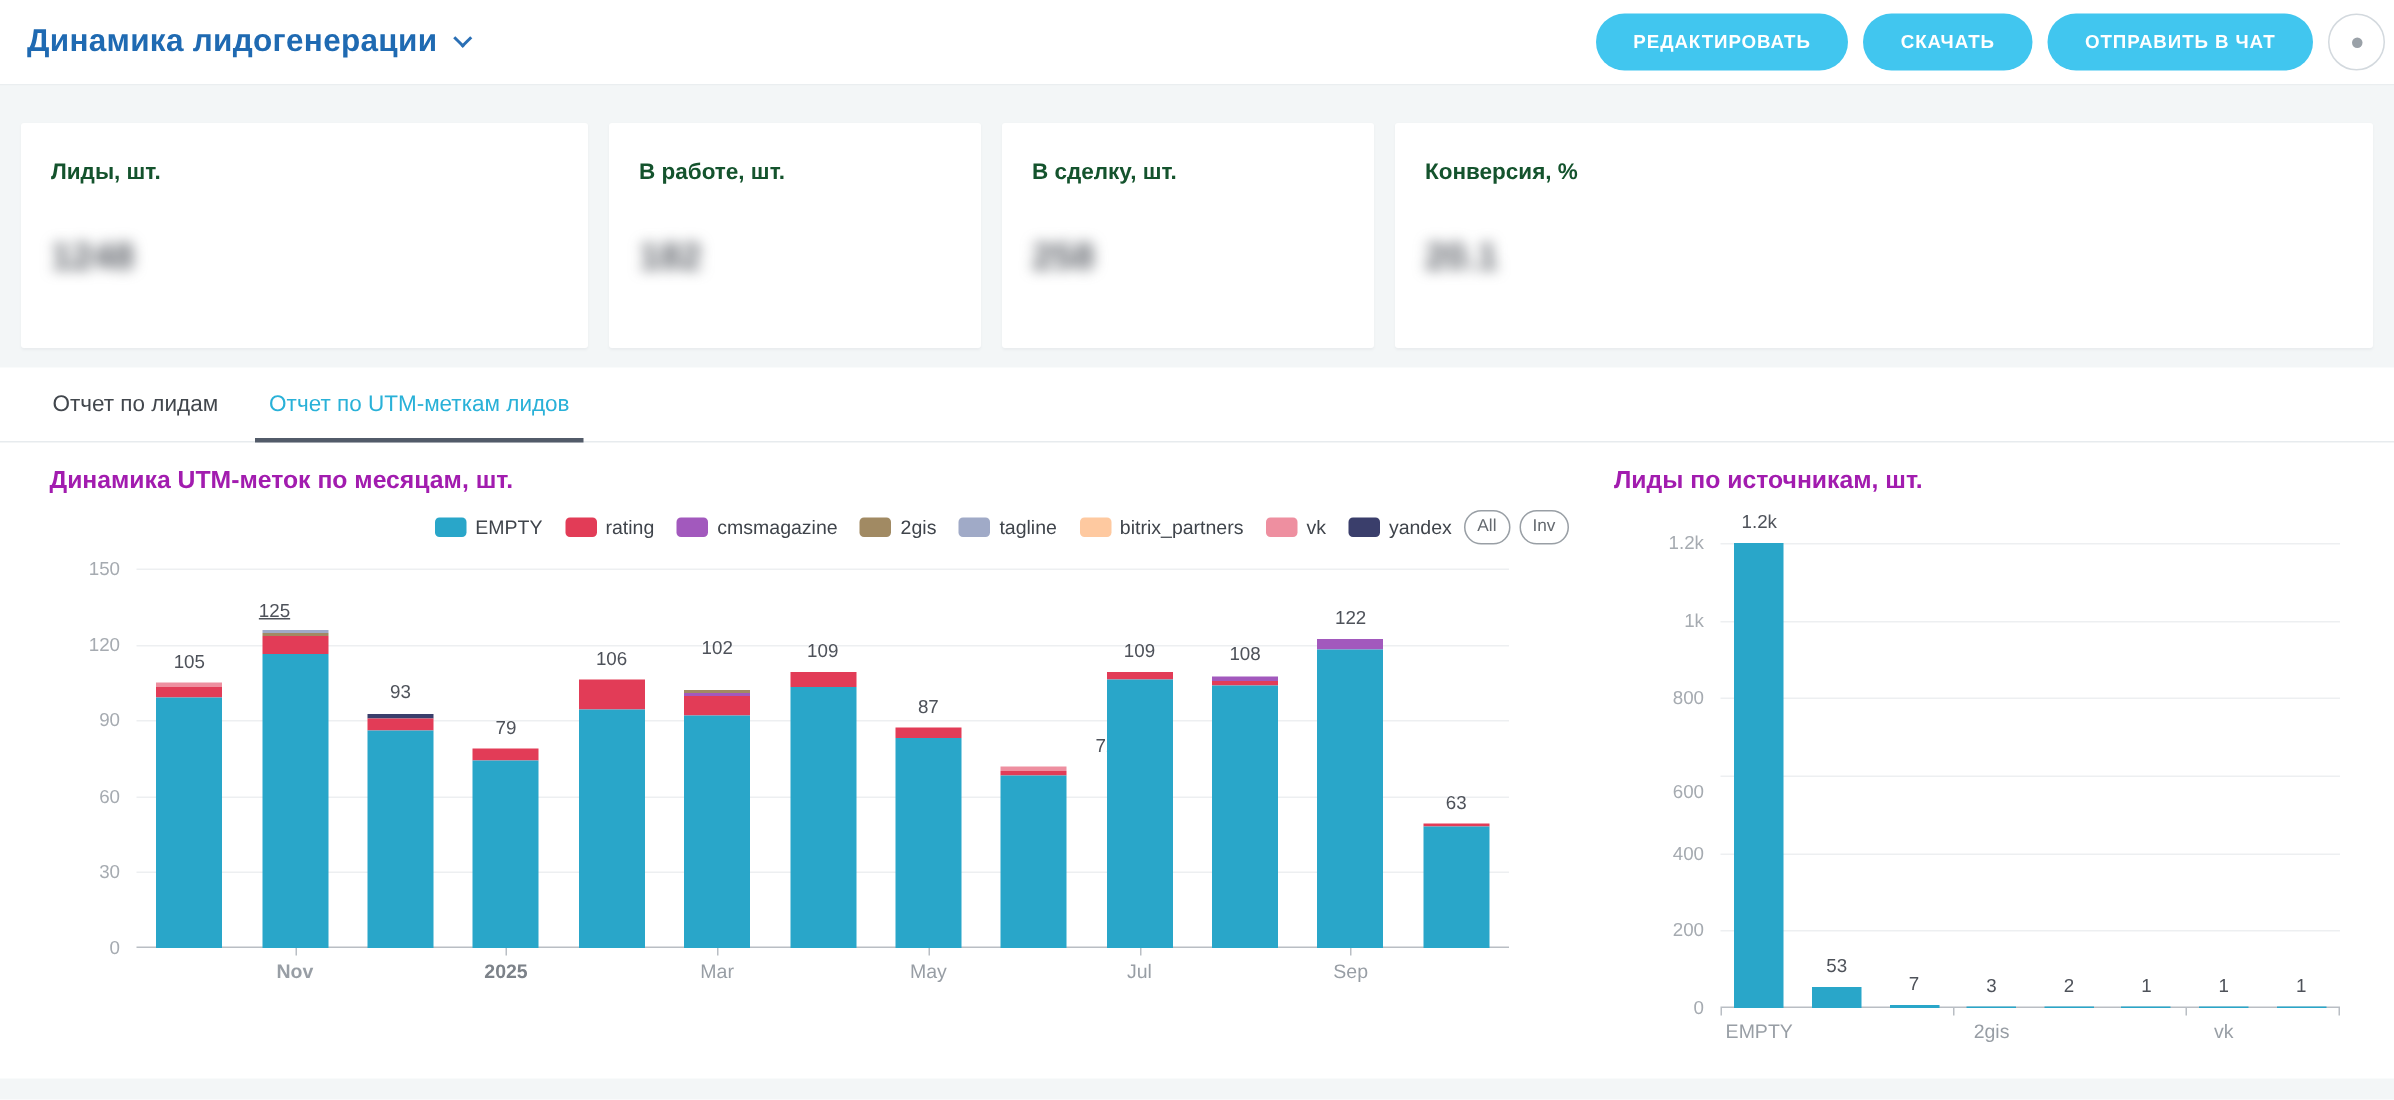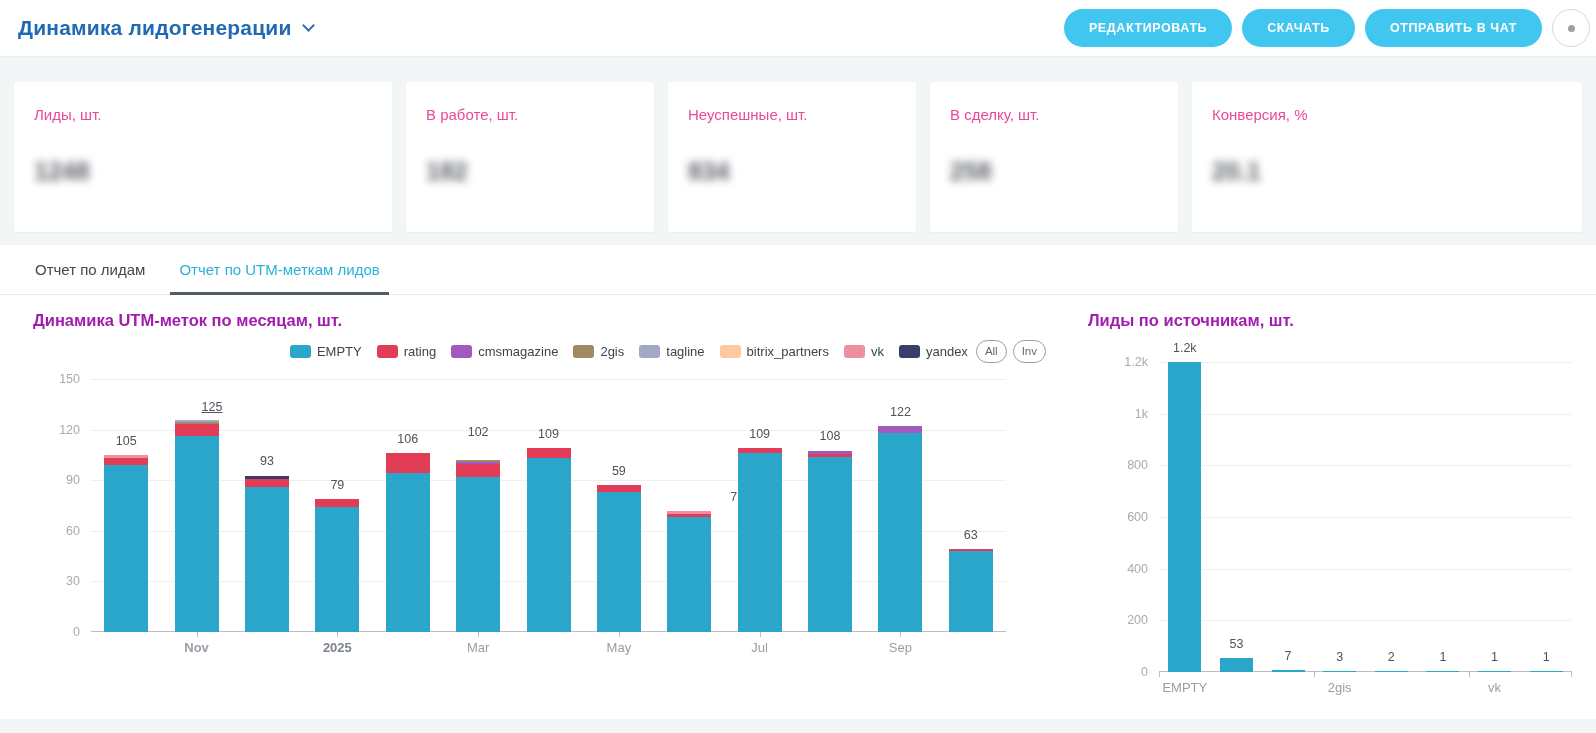--- a/index.html
+++ b/index.html
@@ -9,30 +9,30 @@
 .title-wrap{display:flex;align-items:center;gap:12px;cursor:pointer}
 .page-title{font-size:21px;font-weight:700;color:#1f6ab2;letter-spacing:.2px}
 .chevron{width:9px;height:9px;border-right:2px solid #2a6fb5;border-bottom:2px solid #2a6fb5;transform:rotate(45deg);margin-top:-5px}
 .header-actions{margin-left:auto;display:flex;align-items:center;gap:10px}
 .pill-btn{height:38px;padding:0 25px;border-radius:19px;background:#41c6ef;color:#fff;font-weight:700;font-size:12.5px;letter-spacing:.6px;border:none;font-family:inherit;cursor:pointer;white-space:nowrap}
 .more-btn{width:38px;height:38px;border-radius:50%;background:#fff;border:1px solid #d3d9de;display:flex;align-items:center;justify-content:center;flex:none;cursor:pointer}
 .more-dot{width:7px;height:7px;border-radius:50%;background:#9aa1a8}
 .cards{display:flex;gap:14px;margin:25px 14px 13px 14px;height:150px}
 .kpi-card{background:#fff;border-radius:2px;padding:24px 20px;box-shadow:0 1px 2px rgba(50,60,70,.05)}
 .kpi-card.w1{width:378px}.kpi-card.w2{width:248px}.kpi-card.w5{flex:1}
-.kpi-label{font-size:15px;color:#ec4899;font-weight:400}
+.kpi-label{font-size:15px;color:#14532d;font-weight:700}
 .kpi-value{margin-top:34px;font-size:25px;font-weight:700;color:#5b5f66;filter:blur(4.5px);width:max-content}
 .panel{background:#fff;height:474px}
 .tabs{display:flex;gap:30px;padding:0 33px;border-bottom:1px solid #e7ebee;height:50px;align-items:stretch}
 .tab{display:flex;align-items:center;font-size:15px;color:#42474d;cursor:pointer;position:relative;padding:0 2px;white-space:nowrap}
 .tab.active{color:#29b1d8}
 .tab.active::after{content:"";position:absolute;left:-7px;right:-7px;bottom:-1px;height:3px;background:#525b69}
 .charts{display:flex;padding:16px 0 0 33px}
 .left-col{width:1013px;flex:none}
-.right-col{margin-left:42px;width:484px;flex:none}
+.right-col{margin-left:30px;width:484px;flex:none}
 .chart-title{font-size:16.5px;font-weight:700;color:#a21caf;height:22px;white-space:nowrap}
 .legend{display:flex;align-items:center;justify-content:flex-end;gap:15px;height:24px;margin-top:6px}
 .legend-item{display:flex;align-items:center;gap:6px;font-size:13px;color:#3f444b;cursor:pointer;white-space:nowrap}
 .swatch{width:21px;height:13px;border-radius:3px;flex:none}
 .legend-btn{height:23px;padding:0 8px;margin-left:-7px;border:1px solid #999fa5;border-radius:12px;font-size:11.5px;color:#64696f;background:#fff;display:flex;align-items:center;cursor:pointer;font-family:inherit}
 .legend-btn + .legend-btn{margin-left:-9px}
 .plot{position:relative}
 #plot1{height:253px;margin-top:16px;margin-left:58px;width:915px}
 #plot2{height:310px;margin-top:29px;margin-left:71px;width:413px}
 .gridline{position:absolute;left:0;right:0;height:1px;background:#edeff1}
@@ -66,24 +66,20 @@
 <div class="cards">
     <div class="kpi-card w1">
       <div class="kpi-label">Лиды, шт.</div>
       <div class="kpi-value">1248</div>
     </div>
     <div class="kpi-card w2">
       <div class="kpi-label">В работе, шт.</div>
       <div class="kpi-value">182</div>
     </div>
     <div class="kpi-card w2">
-      <div class="kpi-label">Неуспешные, шт.</div>
-      <div class="kpi-value">834</div>
-    </div>
-    <div class="kpi-card w2">
       <div class="kpi-label">В сделку, шт.</div>
       <div class="kpi-value">258</div>
     </div>
     <div class="kpi-card w5">
       <div class="kpi-label">Конверсия, %</div>
       <div class="kpi-value">20.1</div>
     </div>
   </div>
 
 <div class="panel">
@@ -148,21 +144,21 @@
             <div class="seg" style="height: 7px; background: rgb(226, 60, 87);"></div>
             <div class="seg" style="height: 3px; background: rgb(238, 143, 160);"></div>
           </div>
           <div class="bar-total" style="left: 35.1923px; bottom: 184.1px;">105</div>
           <div class="bar" style="left: 83.5769px; width: 44px;">
             <div class="seg" style="height: 196px; background: rgb(41, 166, 201);"></div>
             <div class="seg" style="height: 12px; background: rgb(226, 60, 87);"></div>
             <div class="seg" style="height: 2px; background: rgb(161, 138, 99);"></div>
             <div class="seg" style="height: 2px; background: rgb(160, 170, 199);"></div>
           </div>
-          <div class="bar-total" style="left: 121px; bottom: 217.833px; text-decoration: underline;">125</div>
+          <div class="bar-total" style="left: 92px; bottom: 217.833px; text-decoration: underline;">125</div>
           <div class="bar" style="left: 153.962px; width: 44px;">
             <div class="seg" style="height: 145px; background: rgb(41, 166, 201);"></div>
             <div class="seg" style="height: 8px; background: rgb(226, 60, 87);"></div>
             <div class="seg" style="height: 3px; background: rgb(58, 62, 107);"></div>
           </div>
           <div class="bar-total" style="left: 175.962px; bottom: 163.86px;">93</div>
           <div class="bar" style="left: 224.346px; width: 44px;">
             <div class="seg" style="height: 125px; background: rgb(41, 166, 201);"></div>
             <div class="seg" style="height: 8px; background: rgb(226, 60, 87);"></div>
           </div>
@@ -181,21 +177,21 @@
           <div class="bar-total" style="left: 387.115px; bottom: 193px;">102</div>
           <div class="bar" style="left: 435.5px; width: 44px;">
             <div class="seg" style="height: 174px; background: rgb(41, 166, 201);"></div>
             <div class="seg" style="height: 10px; background: rgb(226, 60, 87);"></div>
           </div>
           <div class="bar-total" style="left: 457.5px; bottom: 190.847px;">109</div>
           <div class="bar" style="left: 505.885px; width: 44px;">
             <div class="seg" style="height: 140px; background: rgb(41, 166, 201);"></div>
             <div class="seg" style="height: 7px; background: rgb(226, 60, 87);"></div>
           </div>
-          <div class="bar-total" style="left: 527.885px; bottom: 153.74px;">59</div>
+          <div class="bar-total" style="left: 527.885px; bottom: 153.74px;">87</div>
           <div class="bar" style="left: 576.269px; width: 44px;">
             <div class="seg" style="height: 115px; background: rgb(41, 166, 201);"></div>
             <div class="seg" style="height: 3px; background: rgb(226, 60, 87);"></div>
             <div class="seg" style="height: 3px; background: rgb(238, 143, 160);"></div>
           </div>
           <div class="bar-total" style="left: 598.269px; bottom: 128.44px; margin-left: 48px;">72</div>
           <div class="bar" style="left: 646.654px; width: 44px;">
             <div class="seg" style="height: 179px; background: rgb(41, 166, 201);"></div>
             <div class="seg" style="height: 5px; background: rgb(226, 60, 87);"></div>
           </div>
@@ -232,21 +228,21 @@
     </div>
     <div class="right-col">
       <div class="chart-title">Лиды по источникам, шт.</div>
       <div class="plot" id="plot2">
           <div class="ytick" style="bottom: 0px;">0</div>
           <div class="gridline" style="bottom: 50.6667px;"></div>
           <div class="ytick" style="bottom: 51.6667px;">200</div>
           <div class="gridline" style="bottom: 102.333px;"></div>
           <div class="ytick" style="bottom: 103.333px;">400</div>
           <div class="gridline" style="bottom: 154px;"></div>
-          <div class="ytick" style="bottom: 155px;">600</div>
+          <div class="ytick" style="bottom: 144px;">600</div>
           <div class="gridline" style="bottom: 205.667px;"></div>
           <div class="ytick" style="bottom: 206.667px;">800</div>
           <div class="gridline" style="bottom: 257.333px;"></div>
           <div class="ytick" style="bottom: 258.333px;">1k</div>
           <div class="gridline" style="bottom: 309px;"></div>
           <div class="ytick" style="bottom: 310px;">1.2k</div>
           <div class="axis"></div>
           <div class="bar" style="left: 9.3125px; width: 33px;">
             <div class="seg" style="height: 310px; background: rgb(41, 166, 201);"></div>
           </div>

